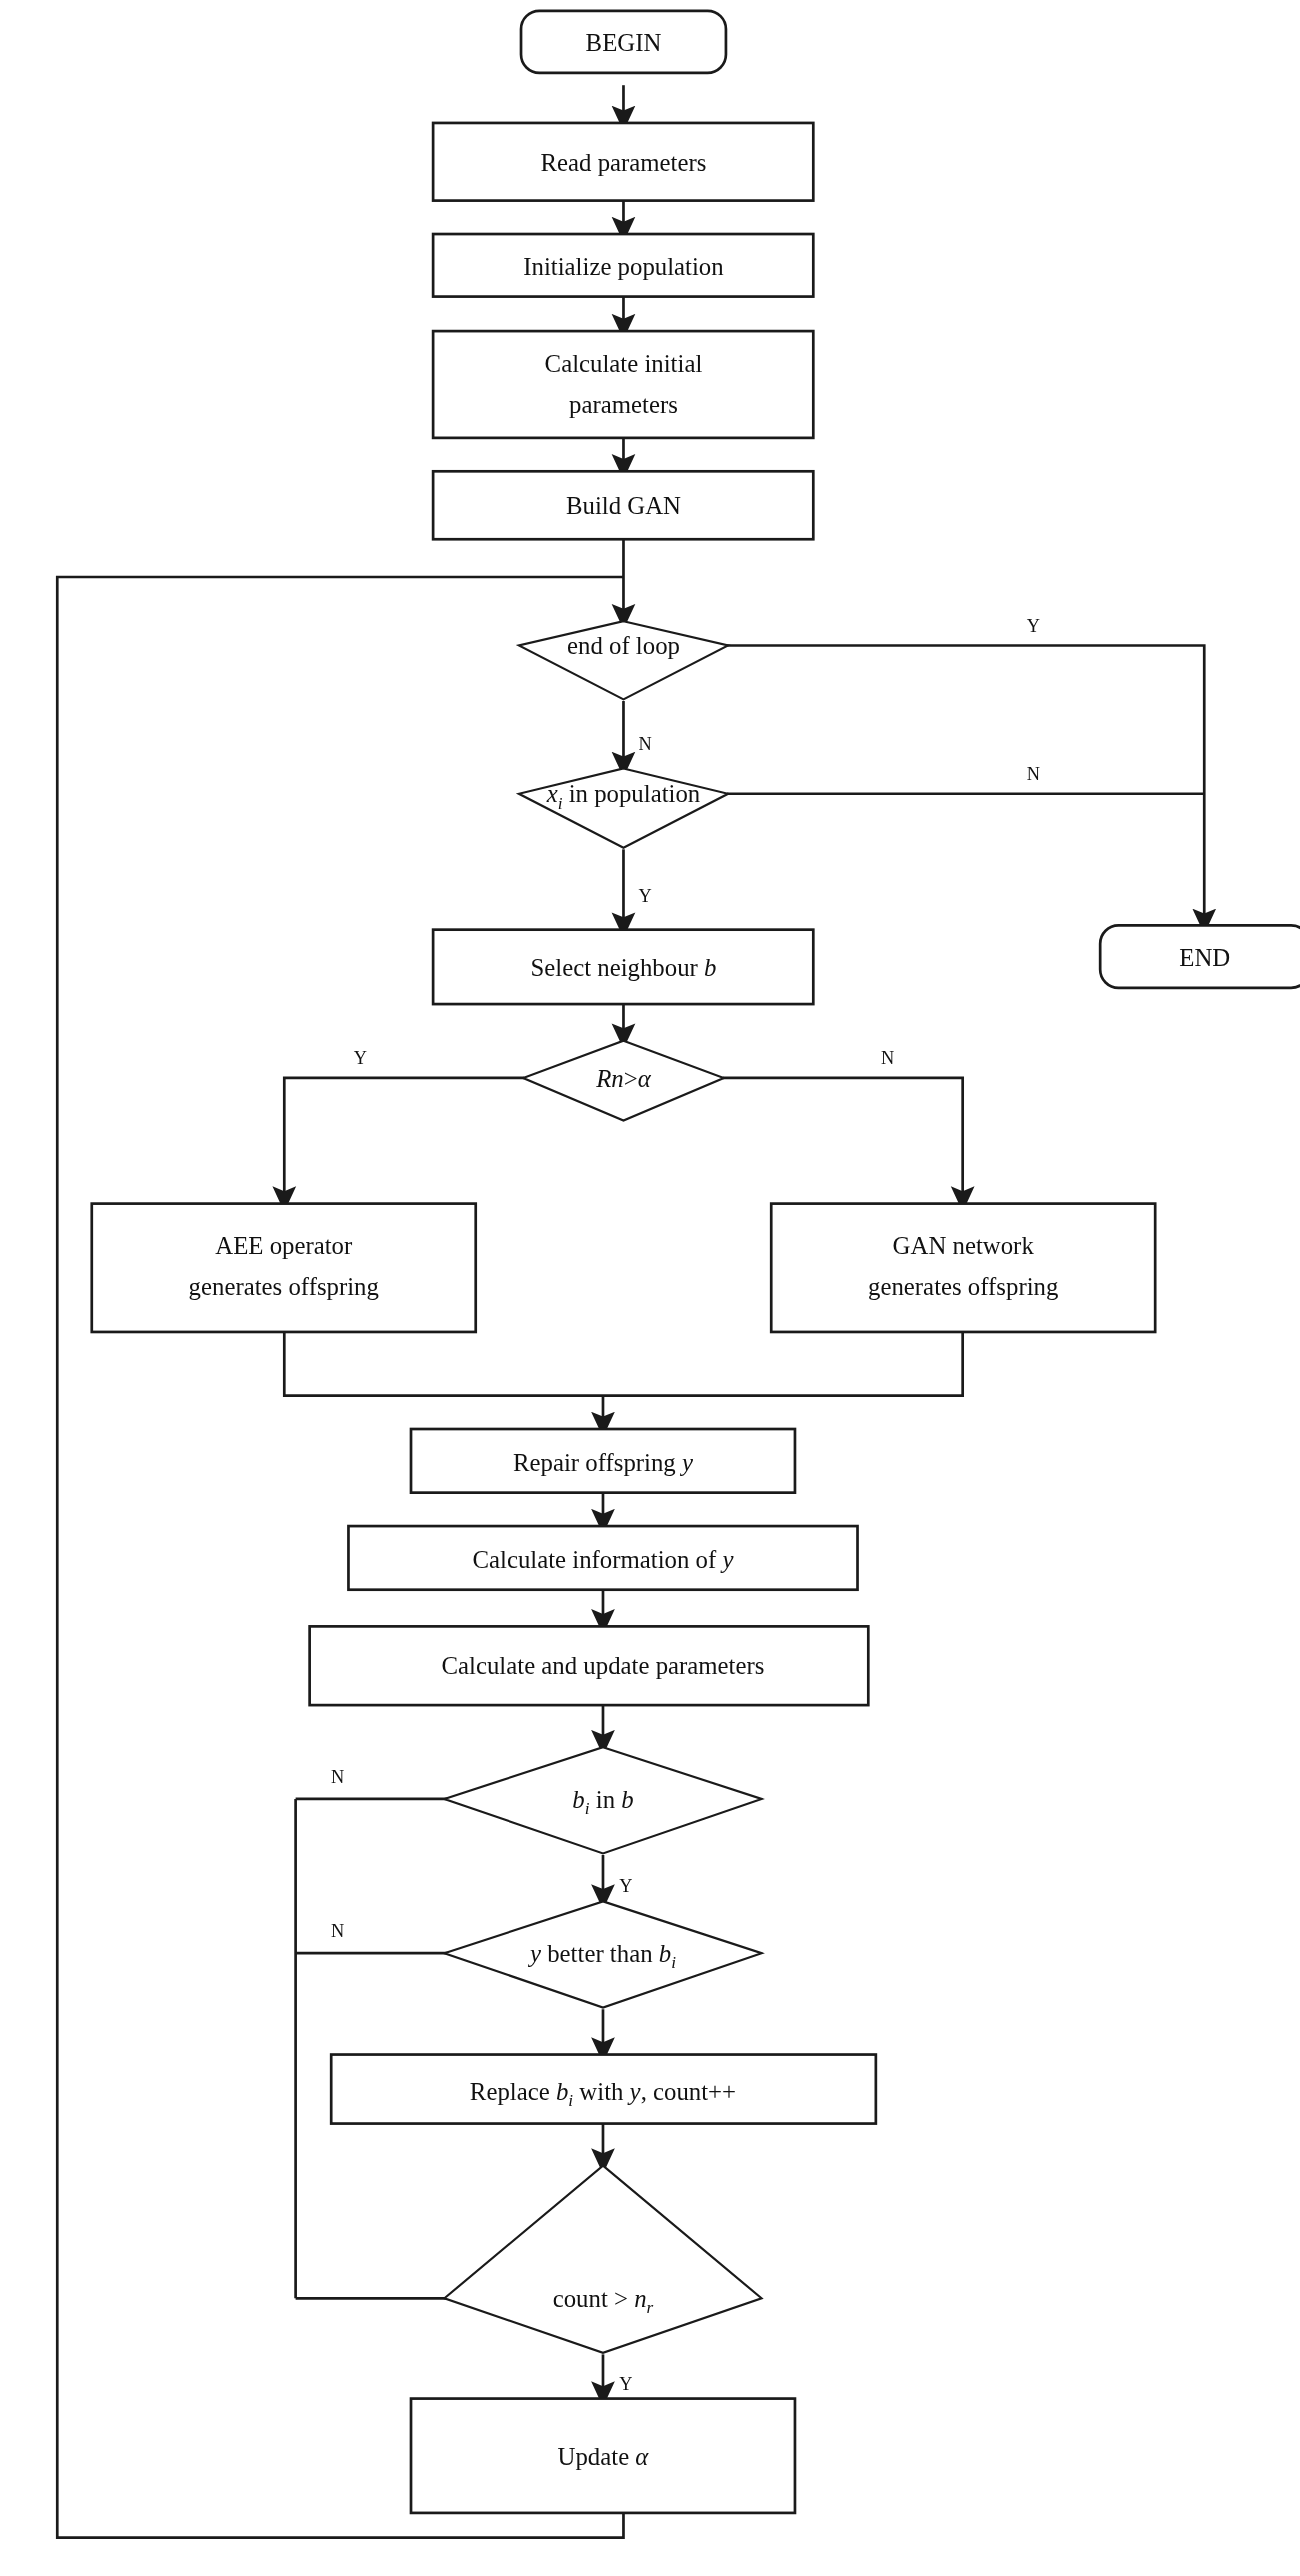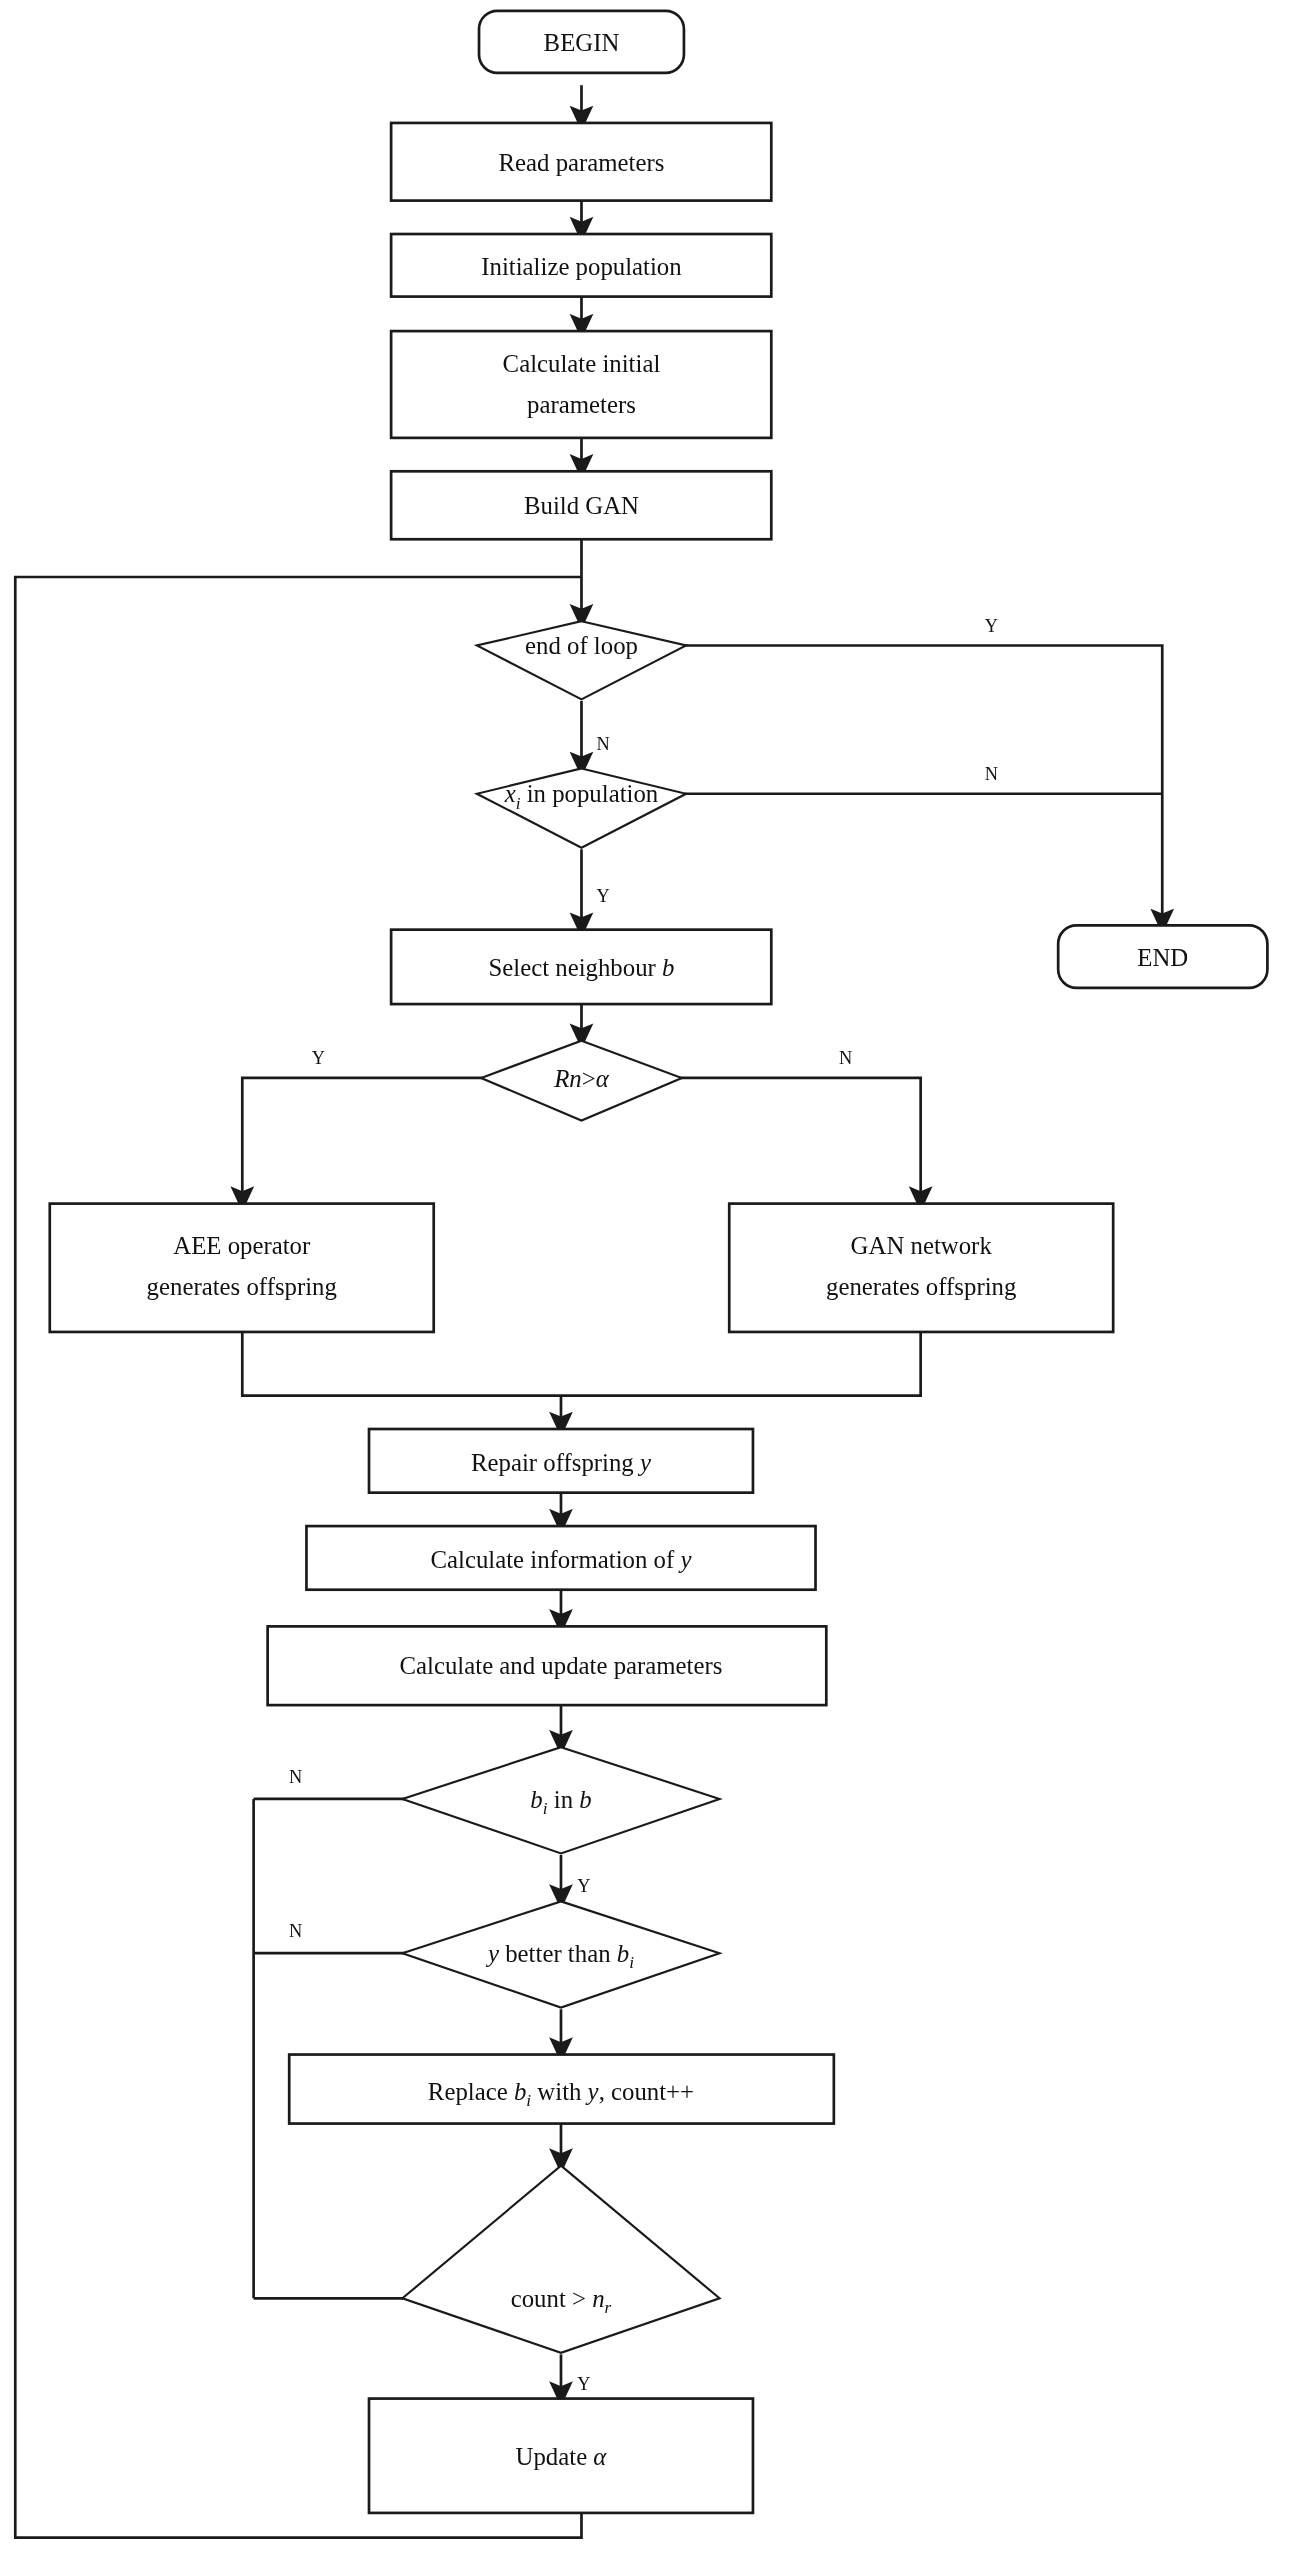--- a/index.html
+++ b/index.html
@@ -1,17 +1,17 @@
 <!DOCTYPE html>
 <html style="font-size:8.6px"><head>
 <meta charset="utf-8">
 <style>
   html,body{margin:0;padding:0;background:#ffffff;}
   body{font-family:"Liberation Serif","DejaVu Serif",serif;}
-  #flow-root{position:relative;width:1157px;height:2576px;background:#fff;}
+  #flow-root{position:relative;width:1157px;height:2576px;background:#fff;margin-left:42px;}
   svg{display:block;}
   .node-label{font-family:"Liberation Serif","DejaVu Serif",serif;font-size:46px;fill:#111;}
   .edge-label{font-family:"Liberation Serif","DejaVu Serif",serif;font-size:34px;fill:#111;}
   .ital{font-style:italic;}
   .sub{font-size:32px;}
   .shape{fill:#ffffff;stroke:#1a1a1a;stroke-width:5;}
   .shape-thin{fill:#ffffff;stroke:#1a1a1a;stroke-width:4;}
   .conn{stroke:#1a1a1a;stroke-width:5;fill:none;}
 </style>
 </head>

